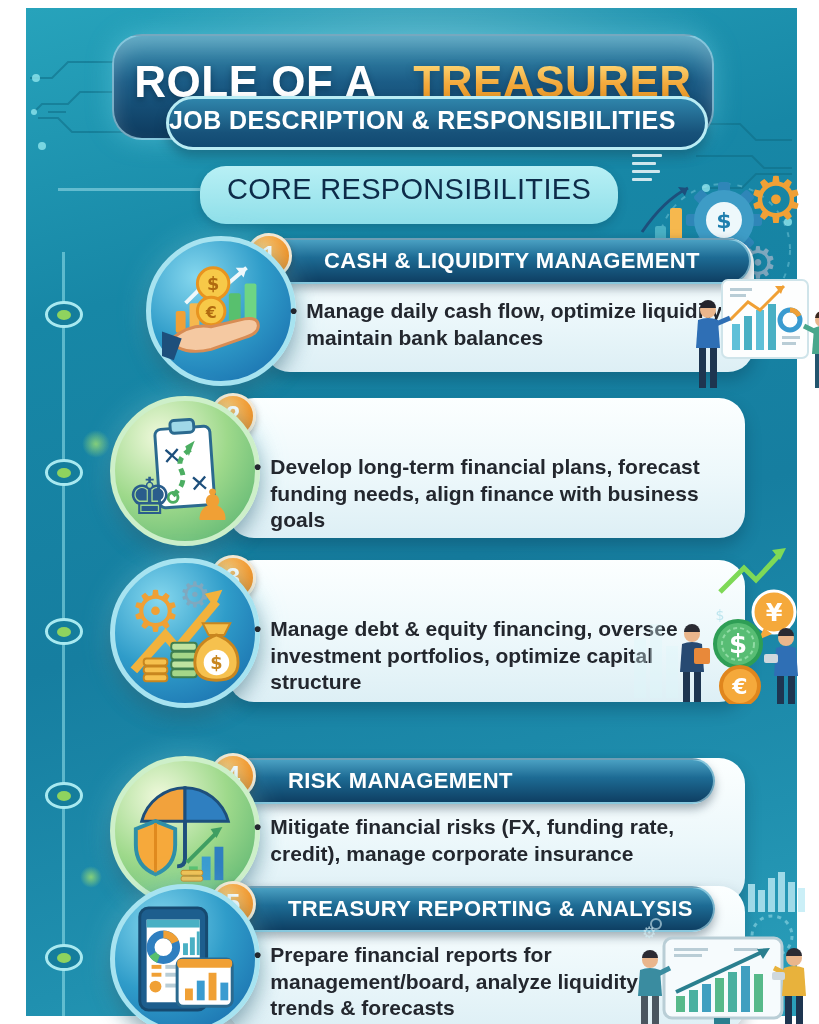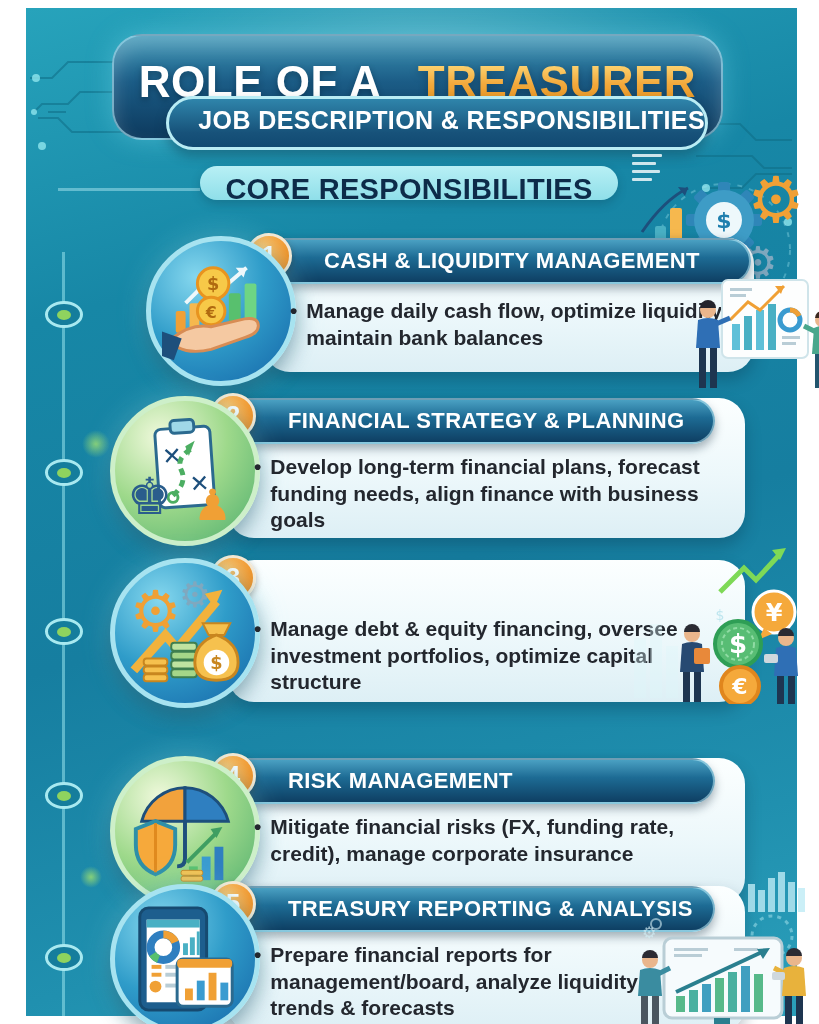--- a/index.html
+++ b/index.html
@@ -7,35 +7,35 @@
   .page{position:relative;width:819px;height:1024px;background:#ffffff;overflow:hidden;}
   .teal-bg{position:absolute;left:26px;top:8px;width:771px;height:1008px;
     background:linear-gradient(165deg,#27a3bb 0%,#1787a6 26%,#167ea0 55%,#2090af 82%,#2b9fba 100%);}
   .teal-bg::after{content:"";position:absolute;inset:0;
     background:radial-gradient(ellipse 420px 150px at 52% 4%,rgba(255,255,255,.22),transparent 70%);}
   .abs{position:absolute;}
   
   .title-box{left:112px;top:34px;width:598px;height:102px;border-radius:30px;
     background:linear-gradient(180deg,#3d96b6 0%,#1b5c86 45%,#0d3a5e 100%);
     border:2px solid rgba(175,228,242,.65);
-    box-shadow:0 0 26px rgba(120,220,240,.38), inset 0 12px 20px rgba(255,255,255,.22);padding-left:9px;}
+    box-shadow:0 0 26px rgba(120,220,240,.38), inset 0 12px 20px rgba(255,255,255,.22);}
   .title-line{position:absolute;left:0;right:0;top:16px;height:60px;line-height:60px;
     text-align:center;font-size:44px;font-weight:800;letter-spacing:.5px;white-space:nowrap;}
   .tw{color:#ffffff;text-shadow:0 3px 6px rgba(5,30,50,.45);}
   .tg{background:linear-gradient(180deg,#ffd978 10%,#f2a93c 55%,#e8941f 95%);
     -webkit-background-clip:text;background-clip:text;color:transparent;
     filter:drop-shadow(0 3px 4px rgba(5,30,50,.4));}
   .subtitle-pill{left:166px;top:96px;width:536px;height:48px;border-radius:27px;
     border:3px solid #b9ecf4;background:linear-gradient(180deg,#2f85ab 0%,#17527a 70%,#114a72 100%);
     box-shadow:0 6px 12px rgba(10,40,60,.35);color:#ffffff;font-size:25px;font-weight:800;
-    letter-spacing:.4px;text-align:right;line-height:43px;white-space:nowrap;}
+    letter-spacing:.4px;text-align:left;line-height:43px;white-space:nowrap;}
   .section-line{left:58px;top:188px;width:142px;height:3px;background:rgba(170,230,240,.5);}
-  .section-pill{left:200px;top:166px;width:418px;height:34px;border-radius:26px;
+  .section-pill{left:200px;top:166px;width:418px;height:58px;border-radius:26px;
     background:linear-gradient(180deg,#b8f0f5 0%,#8fdfe9 100%);
-    box-shadow:0 4px 10px rgba(10,50,70,.25);color:#0d2b49;font-size:29px;font-weight:700;
+    box-shadow:0 4px 10px rgba(10,50,70,.25);color:#0d2b49;font-size:29px;font-weight:400;
     letter-spacing:.3px;text-align:center;line-height:47px;white-space:nowrap;}
   
   .tl-line{left:62px;top:252px;width:3px;height:764px;background:rgba(150,225,235,.55);}
   .tl-dot{position:absolute;left:45px;width:38px;height:27px;border-radius:50%;
     background:#157d9c;border:3px solid #a8e9f0;box-sizing:border-box;}
   .tl-dot::after{content:"";position:absolute;left:50%;top:50%;width:14px;height:10px;
     transform:translate(-50%,-50%);border-radius:50%;background:#8fd35e;}
   
   .item{position:absolute;left:0;width:819px;}
   .card{position:absolute;left:228px;top:0;border-radius:26px;
@@ -227,23 +227,20 @@
         <path d="M128 66 Q136 62 144 66 L146 92 H126 Z" fill="#49a78c"></path>
         <path d="M130 70 L118 64" stroke="#49a78c" stroke-width="5"></path>
         <rect x="129" y="92" width="6" height="34" fill="#22556e"></rect>
           <rect x="139" y="92" width="6" height="34" fill="#22556e"></rect>
       </g>
     </svg>
   </div>
 
   <div class="item" style="top:398px;height:140px;">
     <div class="card" style="width:517px;height:140px;"></div>
-    <div class="hdr">
-        <span>FINANCIAL STRATEGY &amp; PLANNING</span>
-      </div>
     <div class="badge">2</div>
     <div class="icon-circle ic-green">
       <svg width="118" height="118" viewBox="0 0 120 120">
         <g transform="rotate(-4 60 60)">
           <rect x="32" y="16" width="56" height="80" rx="6" fill="#ffffff" stroke="#2b6a8f" stroke-width="3"></rect>
           <rect x="48" y="8" width="24" height="13" rx="4" fill="#9fd8e8" stroke="#2b6a8f" stroke-width="3"></rect>
           <text x="48" y="52" text-anchor="middle" font-size="24" font-weight="bold" fill="#1d4f7c">✕</text>
           <text x="74" y="82" text-anchor="middle" font-size="24" font-weight="bold" fill="#1d4f7c">✕</text>
           <path d="M46 84 Q62 72 56 58 Q52 46 68 38" fill="none" stroke="#4cae62" stroke-width="5" stroke-dasharray="7 5"></path>
           <path d="M72 30 l-10 5 3 10 z" fill="#4cae62"></path>

